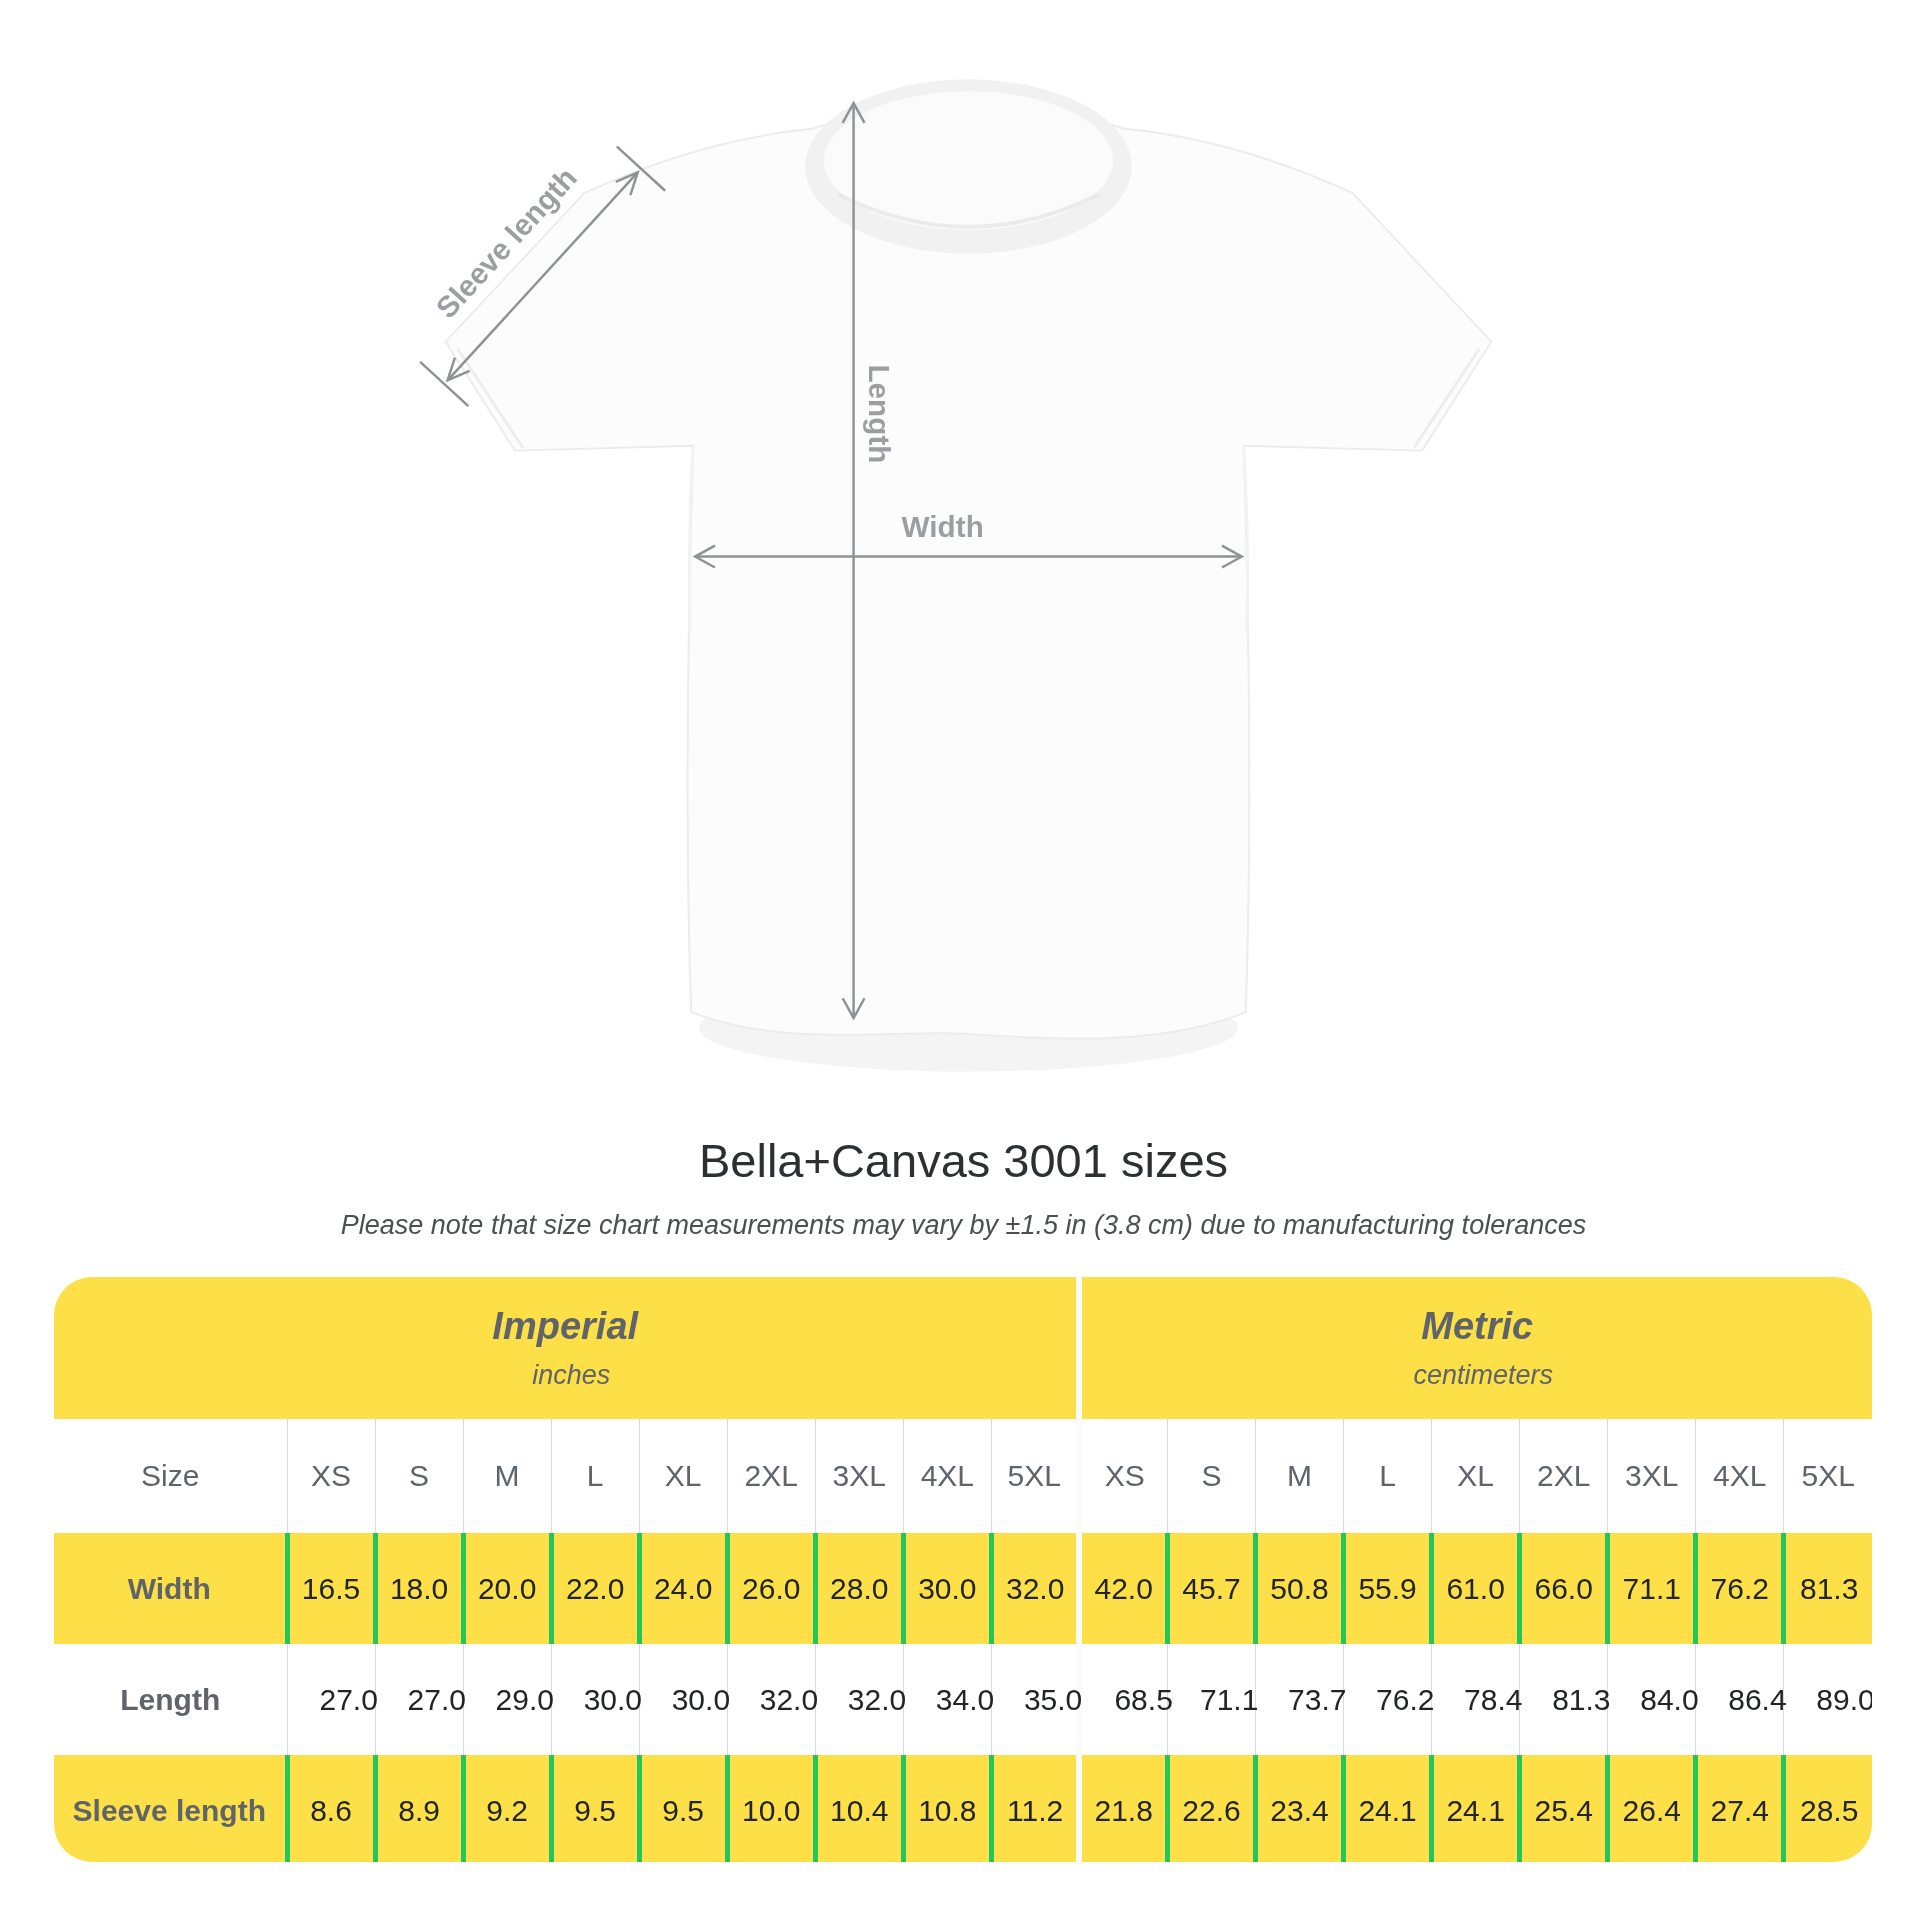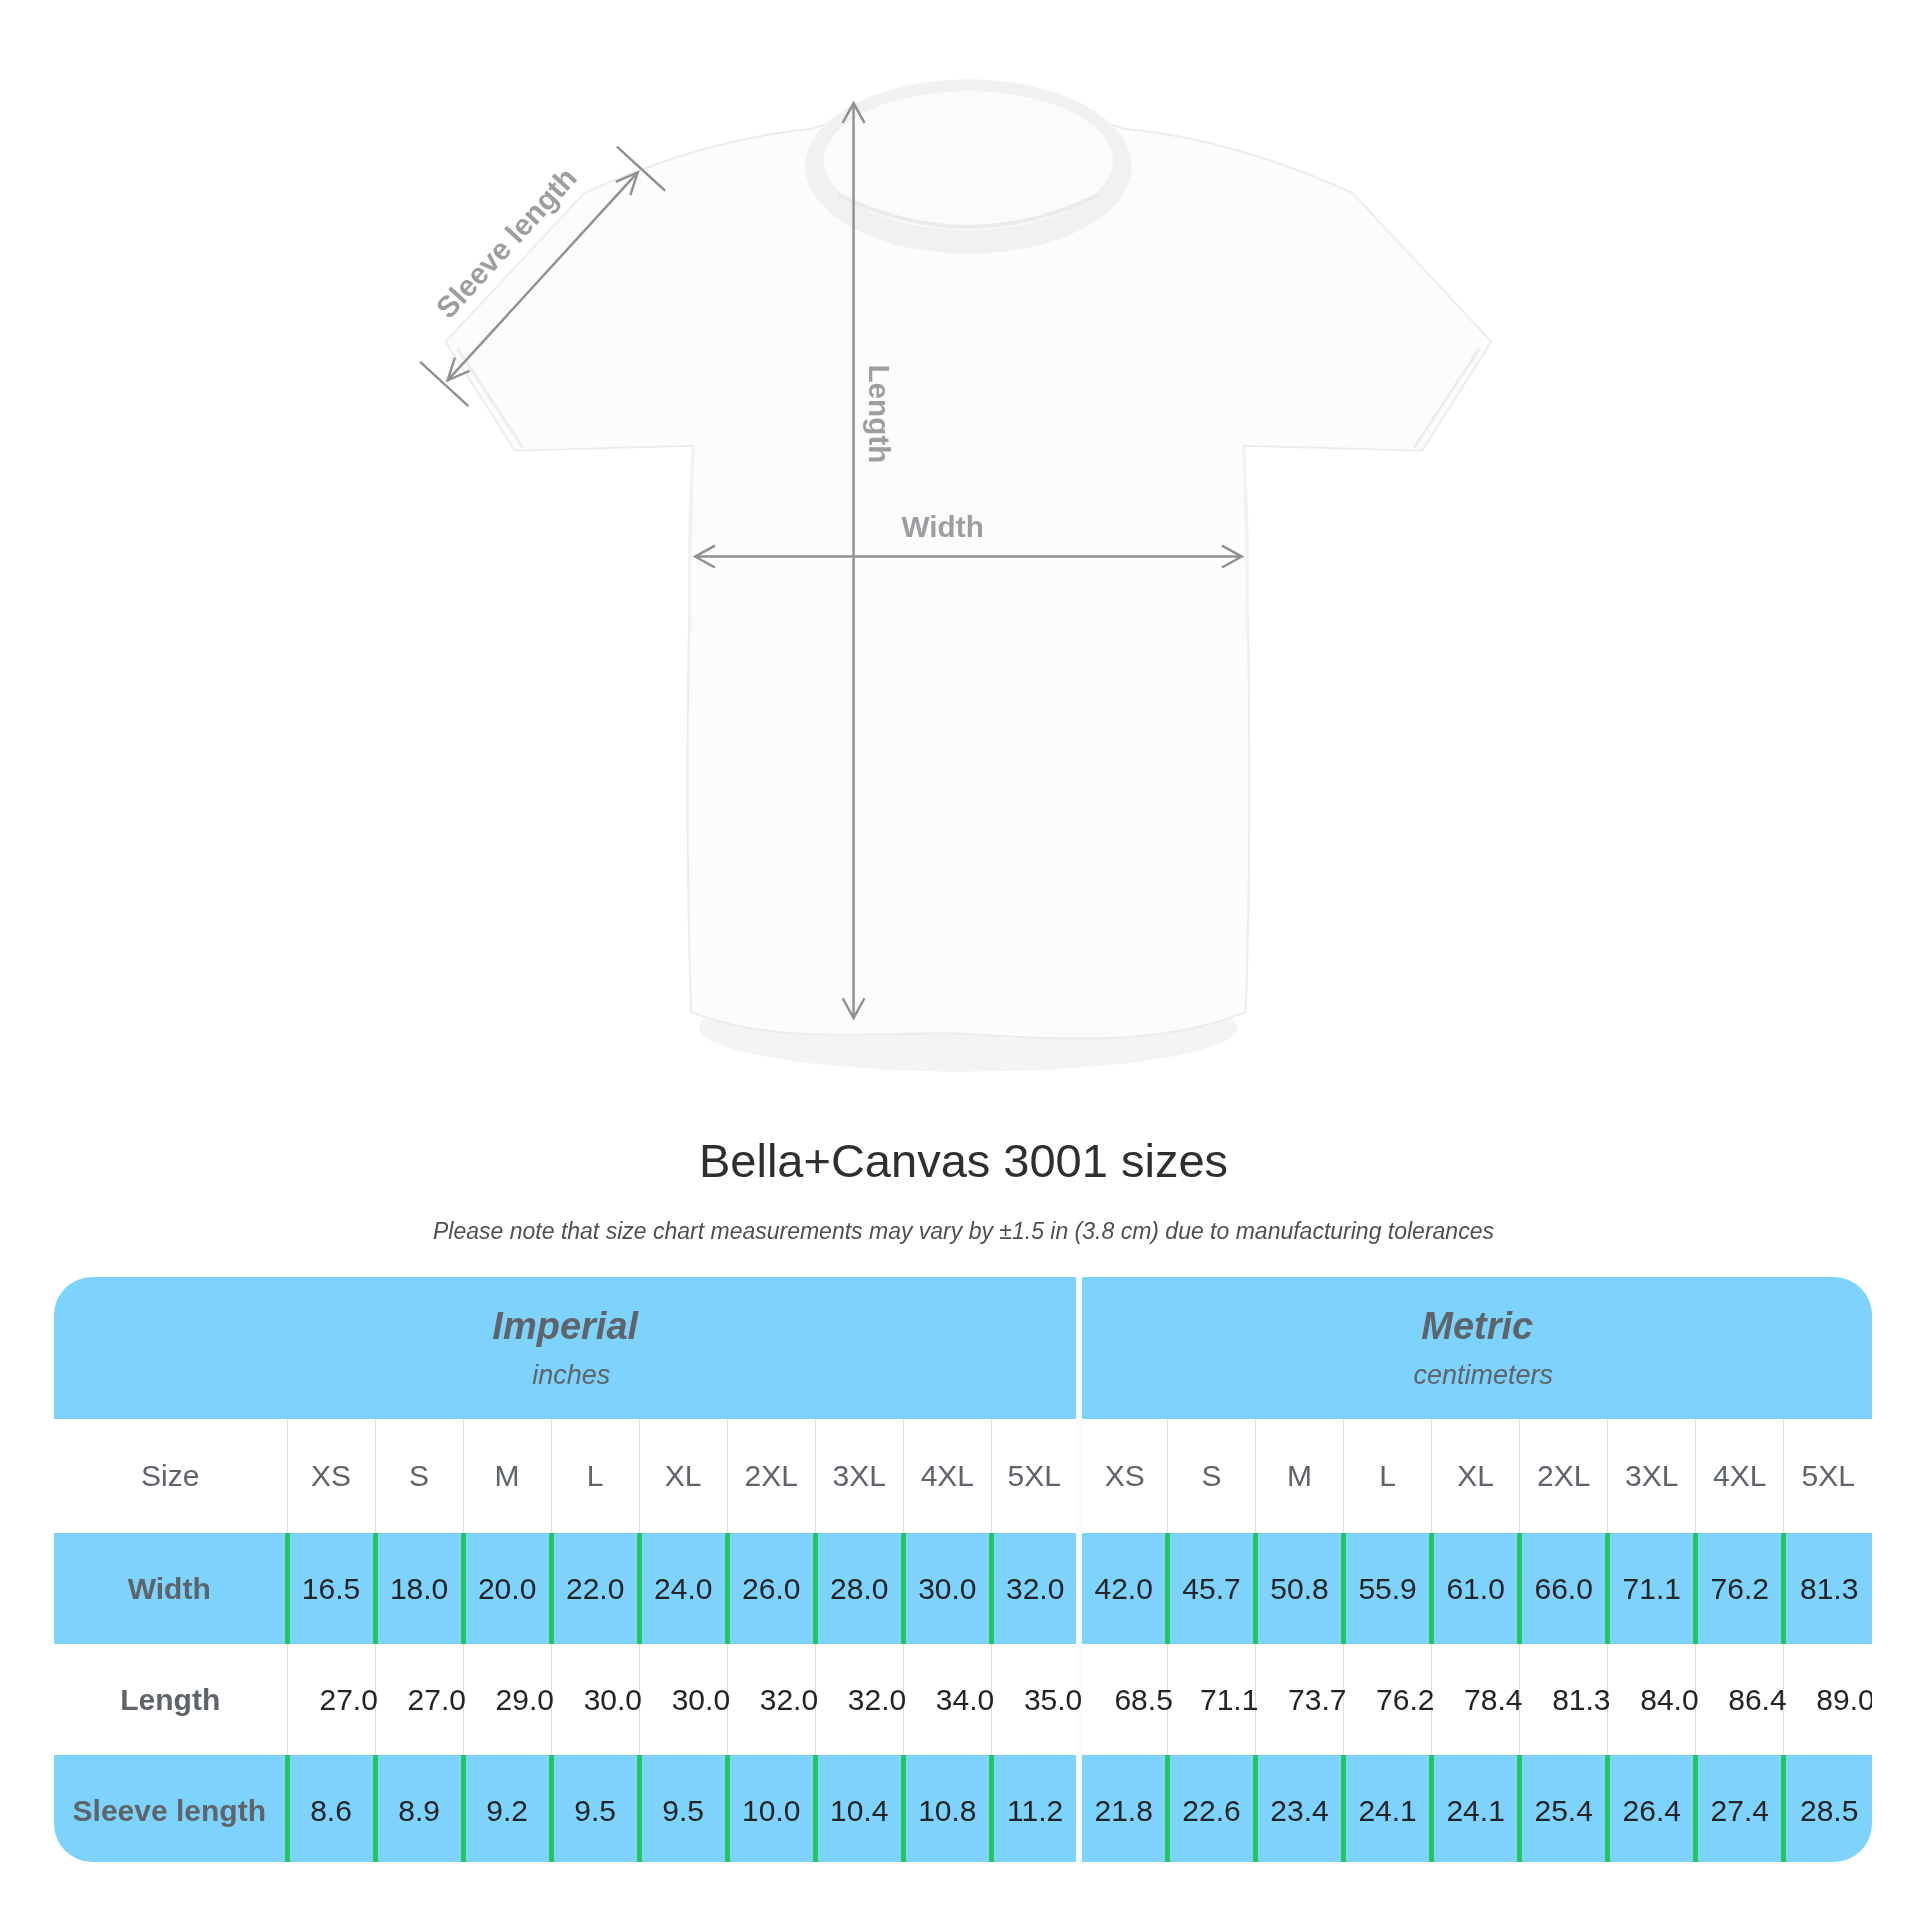--- a/index.html
+++ b/index.html
@@ -8,26 +8,26 @@
   .stage { position:relative; width:1927px; height:1927px; background:#fff; overflow:hidden; }
 
   .shirt-figure { position:absolute; top:0; left:0; }
 
   .title {
     position:absolute; top:1133px; left:0; width:100%;
     text-align:center; font-size:47px; font-weight:normal; color:#2d3033;
   }
   .subtitle {
     position:absolute; top:1210px; left:0; width:100%;
-    text-align:center; font-size:23px; font-style:italic; color:#4c5053;margin-top:8px;
+    text-align:center; font-size:27px; font-style:italic; color:#4c5053;
   }
 
   .table-card {
     position:absolute; top:1277px; left:54px; width:1818px; height:585px;
-    background:#7dd3fc; border-radius:38px; overflow:hidden;
+    background:#fde047; border-radius:38px; overflow:hidden;
   }
   table { width:100%; height:100%; border-collapse:collapse; table-layout:fixed; }
   th, td { text-align:center; vertical-align:middle; font-weight:normal; }
 
   tr.group-row th { height:142px; }
   .group-name { font-size:38px; font-weight:bold; font-style:italic; color:#5e646a; }
   .group-unit { font-size:27px; font-style:italic; color:#5e646a; margin-top:12px;padding-left:12px; }
 
   tr.size-row th {
     height:114px; background:#ffffff;

